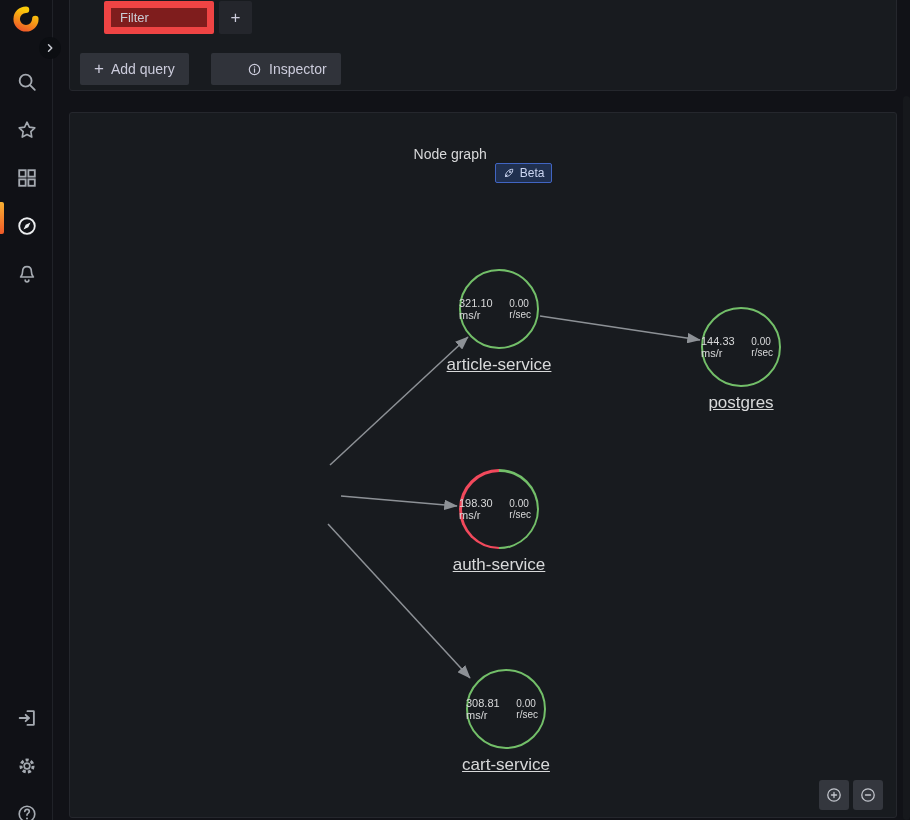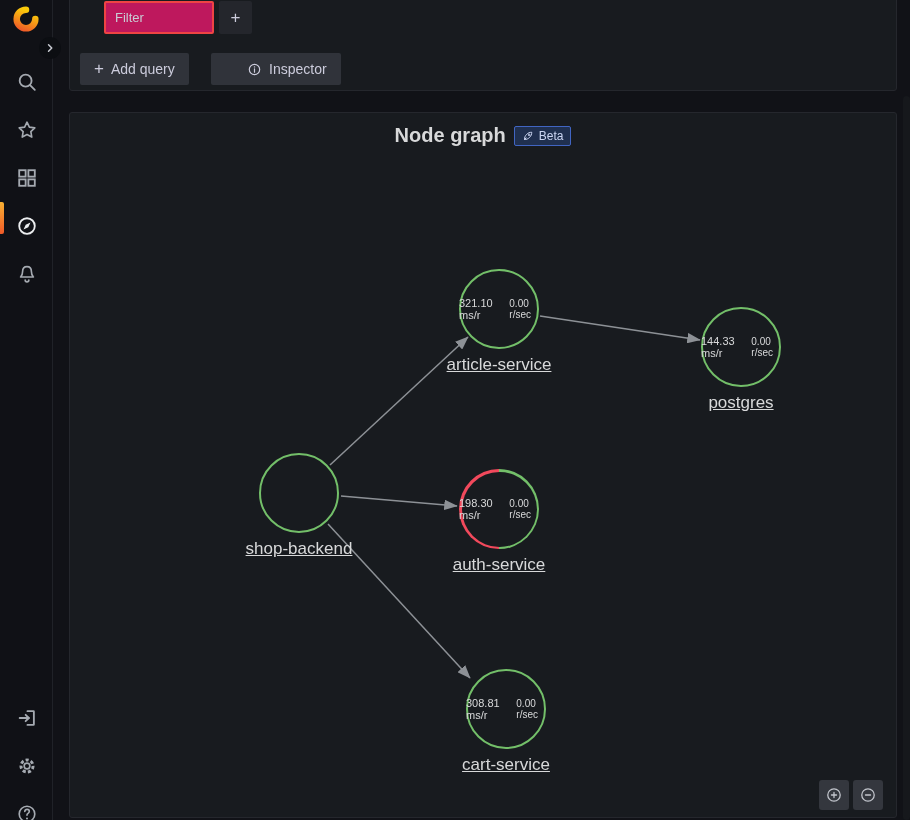--- a/index.html
+++ b/index.html
@@ -38,21 +38,21 @@
   
   .panel {
     position:absolute; background:#181b1f;
     border:1px solid #25272d; border-radius:3px;
   }
   .query-panel { left:69px; top:-12px; width:828px; height:103px; }
   .graph-panel { left:69px; top:112px; width:828px; height:706px; }
   
   .filter-input {
     position:absolute; left:34px; top:12px; width:110px; height:33px;
-    background:#be185d; border:2px solid #ef4444; border-radius:2px;
+    background:#7f1d1d; border:7px solid #ef4444; border-radius:2px;
     color:#c9ccd4; font-size:13px; padding:0 9px;
     font-family:"Liberation Sans", sans-serif; outline:none;
   }
   .add-field-btn {
     position:absolute; left:149px; top:12px; width:33px; height:33px;
     background:#24262c; border-radius:2px; border:none;
     color:#ccccdc; font-size:17px; cursor:pointer;
     display:flex; align-items:center; justify-content:center;
   }
   .toolbar-btn {
@@ -64,25 +64,25 @@
   }
   .toolbar-btn svg { width:15px; height:15px; }
   .btn-add-query { left:10px; }
   .btn-inspector { left:141px;padding-left:36px; }
   .plus-glyph { font-size:17px; font-weight:400; line-height:1; margin-top:-2px; }
   
   .panel-header {
     position:absolute; left:0; top:11px; width:100%;
     display:flex; align-items:center; justify-content:center; gap:8px;
   }
-  .panel-title { font-size:20px; font-weight:700; color:#d8d9da; }
+  .panel-title { font-size:14px; font-weight:400; color:#d8d9da; }
   .beta-badge {
     display:flex; align-items:center; gap:5px;
     background:#20304f; border:1px solid #4165c2; border-radius:2px;
-    padding:2px 7px; font-size:12px; color:#ccd6f2; cursor:default;
+    padding:2px 7px; font-size:12px; color:#ccd6f2; cursor:default;margin-top:39px;
   }
   .beta-badge svg { width:12px; height:12px; }
   
   .edges-svg { position:absolute; left:0; top:0; width:826px; height:704px; }
   .node { position:absolute; width:80px; height:80px; cursor:pointer; }
   .ring { position:absolute; inset:0; border-radius:50%; border:2.5px solid #73bf69; }
   .ring-split {
     position:absolute; inset:0; border-radius:50%;
     background:conic-gradient(#73bf69 0% 50%, #f2495c 50% 100%);
   }
@@ -229,25 +229,20 @@
       <marker id="arrow" markerWidth="9" markerHeight="7" refX="8.5" refY="3.5" orient="auto">
         <path d="M0,0 L9,3.5 L0,7 z" fill="#8d9196"></path>
       </marker>
     </defs>
     <line x1="260" y1="352" x2="398" y2="224" stroke="#8d9196" stroke-width="1.5" marker-end="url(#arrow)"></line>
     <line x1="470" y1="203" x2="630" y2="227" stroke="#8d9196" stroke-width="1.5" marker-end="url(#arrow)"></line>
     <line x1="271" y1="383" x2="387" y2="393" stroke="#8d9196" stroke-width="1.5" marker-end="url(#arrow)"></line>
     <line x1="258" y1="411" x2="400" y2="565" stroke="#8d9196" stroke-width="1.5" marker-end="url(#arrow)"></line>
   </svg>
 
-  <div class="node" style="left:189px;top:340px">
-    <div class="ring"></div>
-    <div class="node-stats"></div>
-    <div class="node-label">shop-backend</div>
-  </div>
 
   <div class="node" style="left:389px;top:156px">
     <div class="ring"></div>
     <div class="node-stats">
       <div class="stat-main">321.10 ms/r</div>
       <div class="stat-sub">0.00 r/sec</div>
     </div>
     <div class="node-label">article-service</div>
   </div>
 

